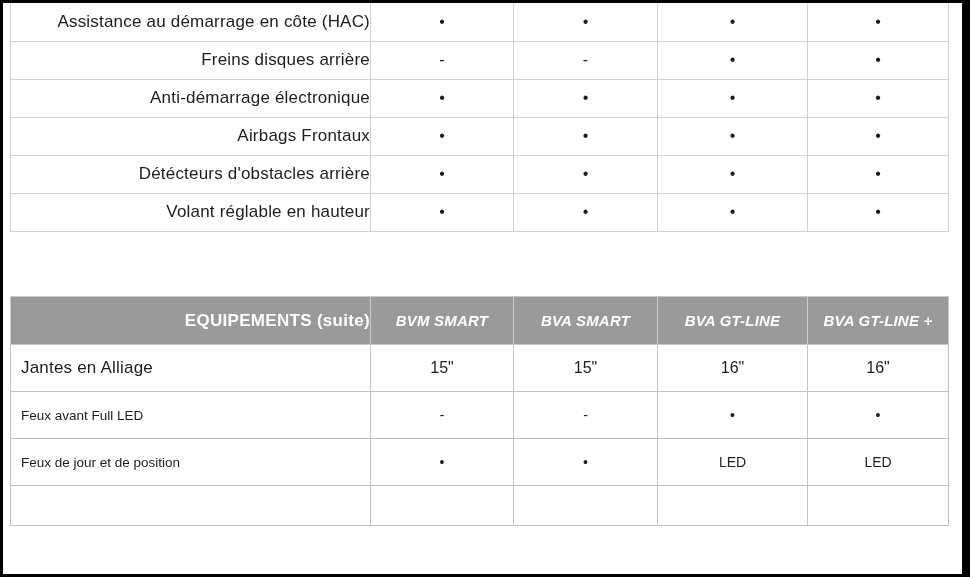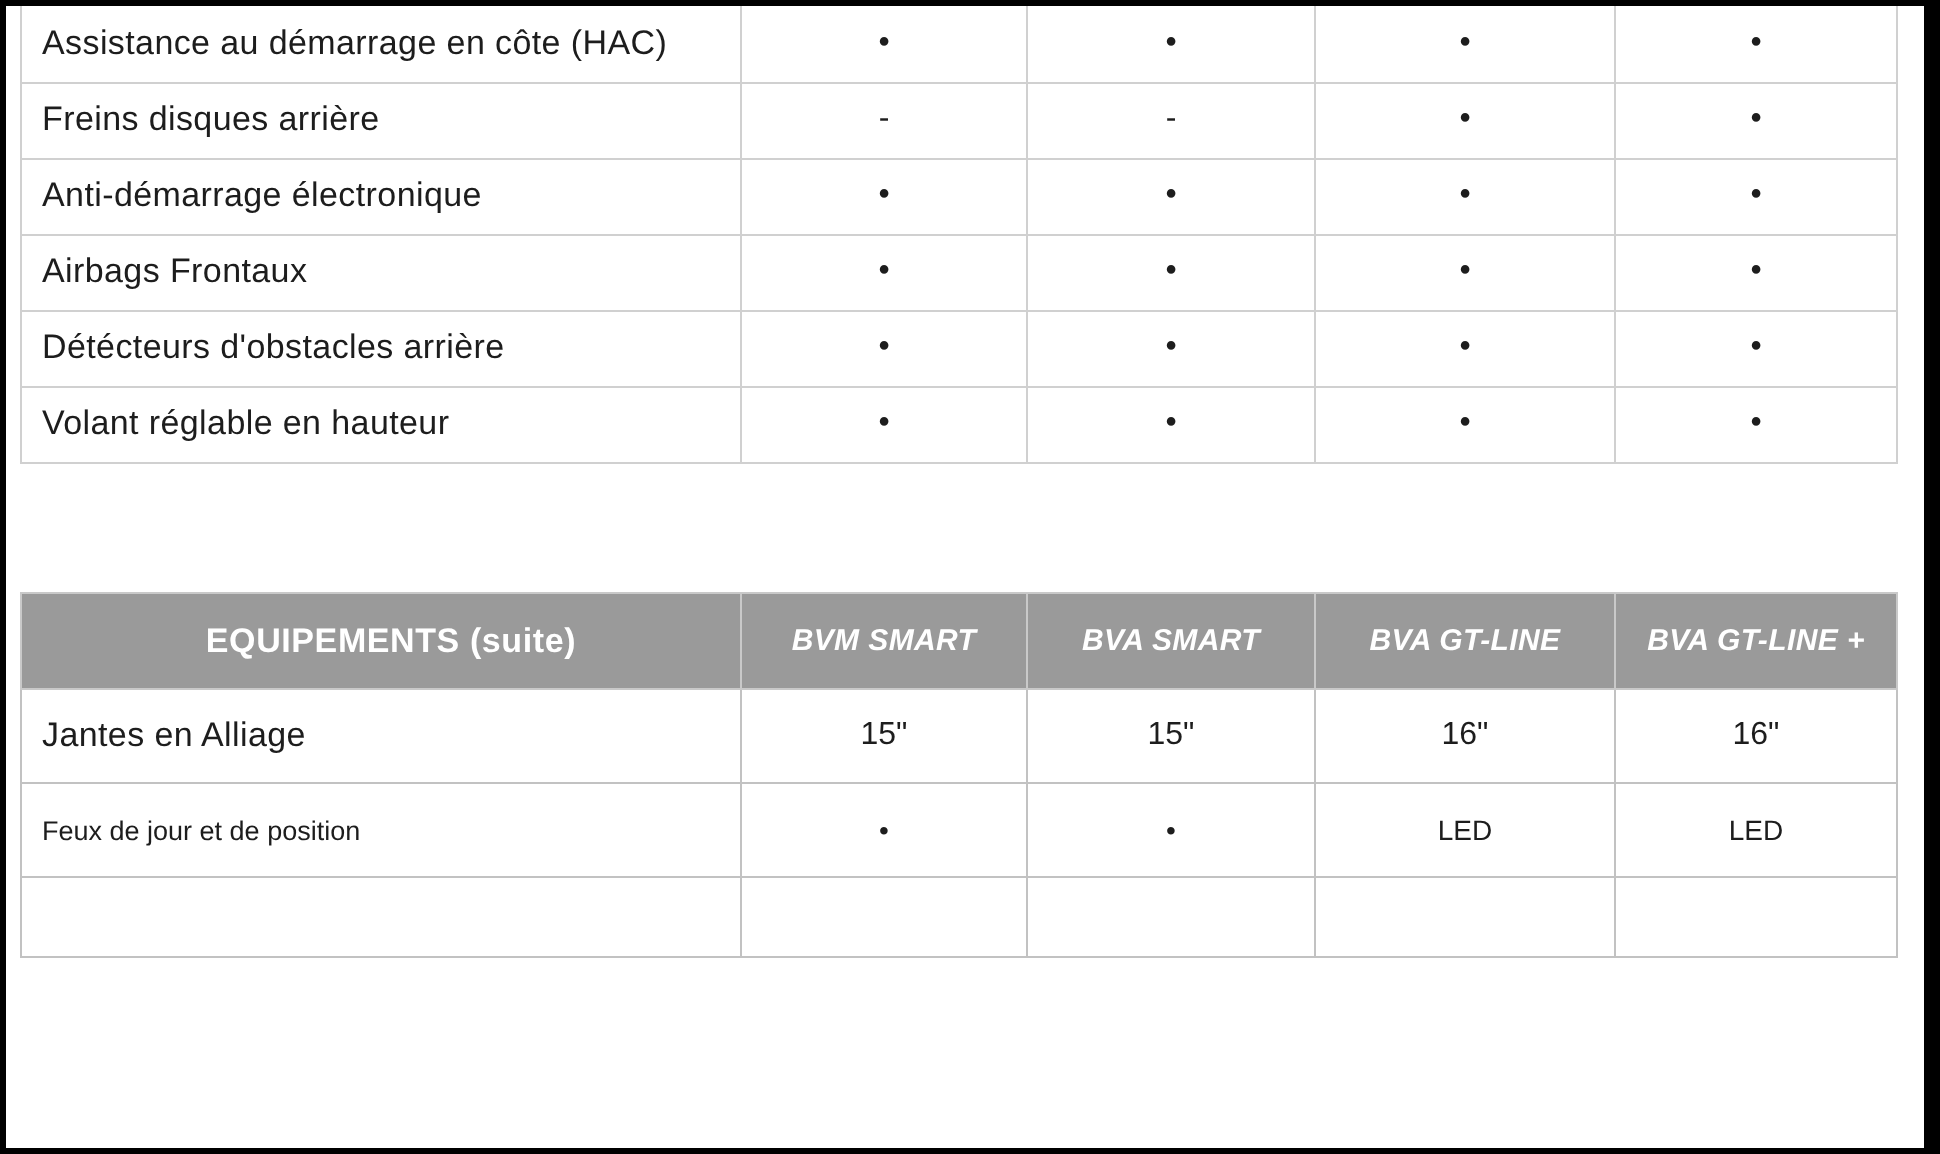--- a/index.html
+++ b/index.html
@@ -34,22 +34,22 @@
   
   .t1 { left: 7px; top: 0; width: 938px; }
   .t1 td {
     border: 1px solid #d0d0d0;
     height: 38px;
     color: #1d1d1d;
     vertical-align: middle;
   }
   .t1 tr:first-child td { border-top: none; }
   .t1 .lbl {
-    text-align: left;
-    padding-left: 10px;
+    text-align: right;
+    padding-left: 20px;
     font-size: 17px;
     letter-spacing: 0.2px;
   }
   .t1 .val {
     text-align: center;
     font-size: 16px;
   }
 
   
   .t2 { left: 7px; top: 293px; width: 938px; }
@@ -59,21 +59,21 @@
     vertical-align: middle;
   }
   .t2 thead th {
     background: #9a9a9a;
     color: #ffffff;
     height: 48px;
     border: 1px solid #c9c9c9;
     font-weight: bold;
   }
   .t2 .title-cell {
-    text-align: center;
+    text-align: right;
     padding-left: 10px;
     font-size: 17px;
     letter-spacing: 0.3px;
   }
   .t2 .col-head {
     text-align: center;
     font-size: 15px;
     letter-spacing: 0.2px;
     font-style: italic;
   }
@@ -165,20 +165,27 @@
       </thead>
       <tbody>
         <tr class="row-large">
           <td class="lbl">Jantes en Alliage</td>
           <td class="val">15"</td>
           <td class="val">15"</td>
           <td class="val">16"</td>
           <td class="val">16"</td>
         </tr>
         <tr class="row-small">
+          <td class="lbl">Feux avant Full LED</td>
+          <td class="val">-</td>
+          <td class="val">-</td>
+          <td class="val">•</td>
+          <td class="val">•</td>
+        </tr>
+        <tr class="row-small">
           <td class="lbl">Feux de jour et de position</td>
           <td class="val">•</td>
           <td class="val">•</td>
           <td class="val">LED</td>
           <td class="val">LED</td>
         </tr>
         <tr class="row-partial">
           <td class="lbl"></td>
           <td class="val"></td>
           <td class="val"></td>

